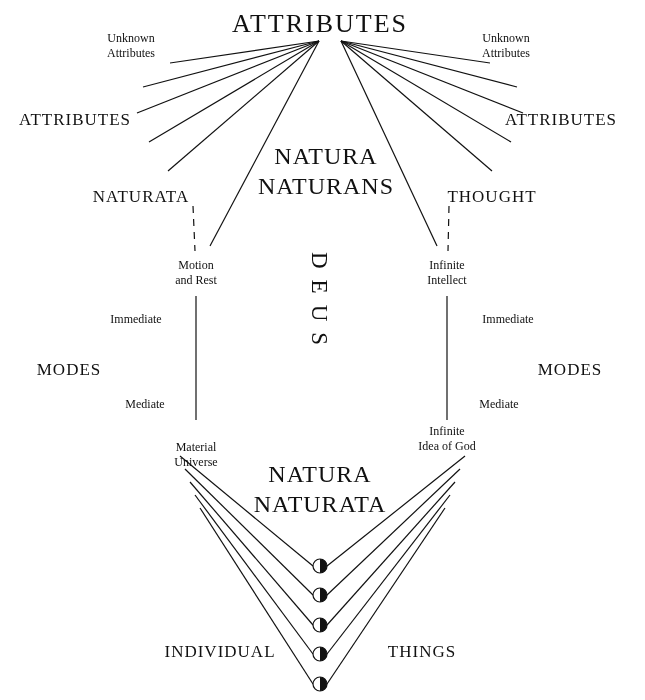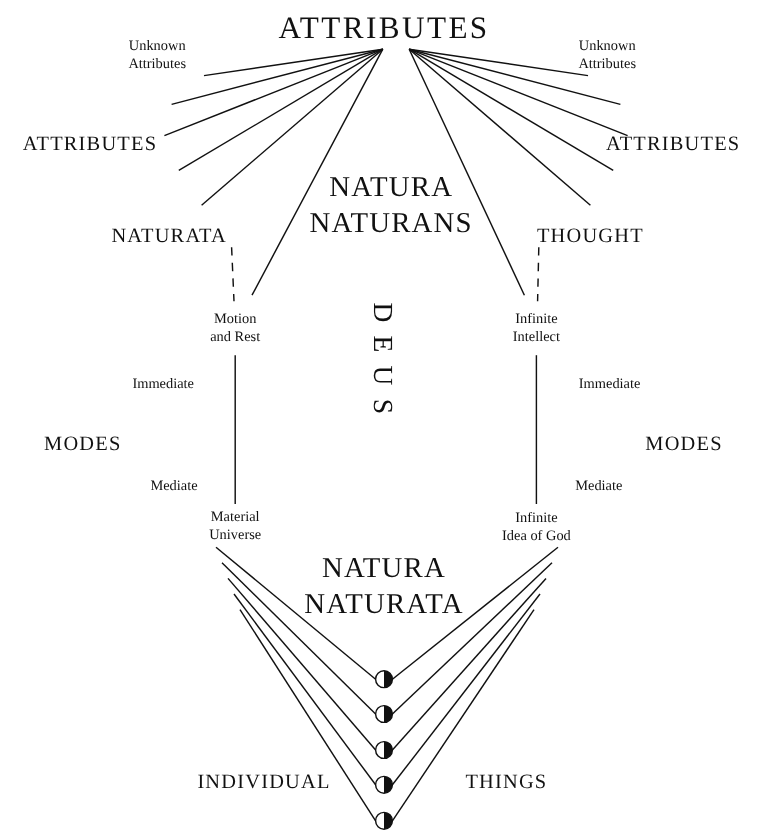--- a/index.html
+++ b/index.html
@@ -142,21 +142,21 @@
 
   <div class="lbl small" style="left:136px; top:312px;">Immediate</div>
   <div class="lbl small" style="left:508px; top:312px;">Immediate</div>
 
   <div class="lbl caps" style="left:69px;  top:359px;">MODES</div>
   <div class="lbl caps" style="left:570px; top:359px;">MODES</div>
 
   <div class="lbl small" style="left:145px; top:397px;">Mediate</div>
   <div class="lbl small" style="left:499px; top:397px;">Mediate</div>
 
-  <div class="lbl small" style="left:196px; top:423px;">Material
+  <div class="lbl small" style="left:196px; top:440px;">Material
 Universe</div>
   <div class="lbl small" style="left:447px; top:424px;">Infinite
 Idea of God</div>
 
   <div class="lbl mid" style="left:320px; top:459px;">NATURA
 NATURATA</div>
 
   <div class="lbl caps" style="left:220px; top:641px;">INDIVIDUAL</div>
   <div class="lbl caps" style="left:422px; top:641px;text-align:right;">THINGS</div>
 

